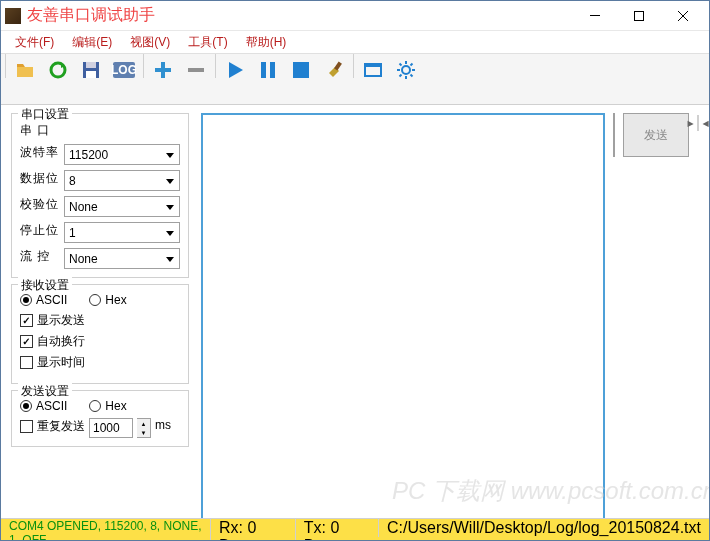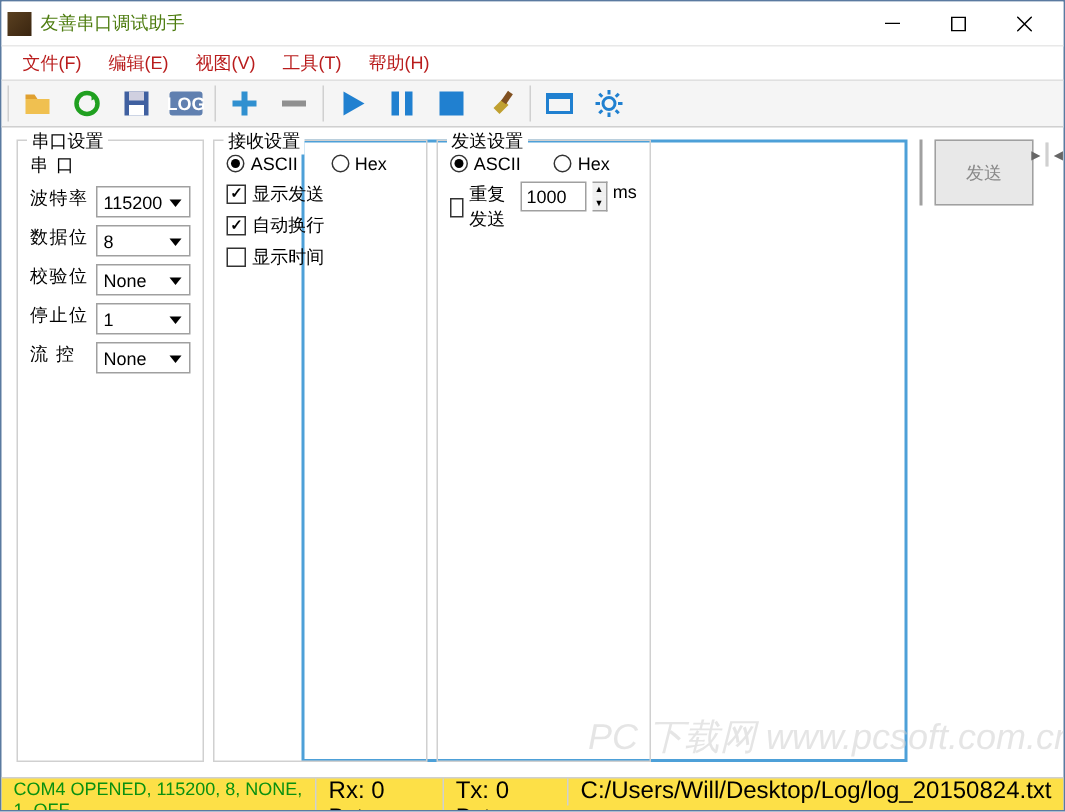--- a/index.html
+++ b/index.html
@@ -1,27 +1,27 @@
 <!DOCTYPE html>
 <html><head>
 <meta charset="utf-8">
 <style>
 *{box-sizing:border-box;margin:0;padding:0;font-family:"Microsoft YaHei",SimSun,Arial,sans-serif;font-size:12px}
 body{background:#fff;width:710px;height:541px;border:1px solid #5a7aa0;overflow:hidden;position:relative}
 .titlebar{height:30px;background:#fff;display:flex;align-items:center;padding:0 4px;border-bottom:1px solid #e8e8e8}
 .app-icon{width:16px;height:16px;background:linear-gradient(135deg,#5a4020,#3a2510);margin-right:6px}
-.title{flex:1;font-size:12px;color:#4d7c0f}
+.title{flex:1;font-size:16px;color:#ef4444}
 .winbtn{width:44px;height:28px;display:flex;align-items:center;justify-content:center;color:#000}
 .menubar{height:22px;display:flex;align-items:center;padding:0 6px;gap:2px}
 .menuitem{padding:2px 8px;color:#b91c1c;font-size:12px}
-.toolbar{height:32px;background:#f5f5f5;border-top:1px solid #e0e0e0;border-bottom:1px solid #d0d0d0;display:flex;align-items:center;padding:0 2px;gap:1px}
+.toolbar{height:52px;background:#f5f5f5;border-top:1px solid #e0e0e0;border-bottom:1px solid #d0d0d0;display:flex;align-items:flex-start;padding:0 2px;gap:1px}
 .tbtn{width:32px;height:32px;display:flex;align-items:center;justify-content:center;border:1px solid transparent}
 .tsep{width:1px;height:24px;background:#d0d0d0;margin:0 2px}
 .content{display:flex;height:423px}
-.leftpane{width:196px;padding:8px 8px 0 10px;display:flex;flex-direction:row;gap:6px}
+.leftpane{width:196px;padding:8px 8px 0 10px;display:flex;flex-direction:column;gap:6px}
 .group{border:1px solid #d0d0d0;padding:8px 8px 8px 8px;position:relative}
 .group-title{position:absolute;top:-8px;left:6px;background:#fff;padding:0 3px;font-size:12px}
 .row{display:flex;align-items:flex-start;margin-bottom:5px;gap:4px}
 .row:last-child{margin-bottom:0}
 .lbl{width:40px;font-size:12px;letter-spacing:1px}
 .sel{flex:1;height:21px;border:1px solid #a0a0a0;background:#fff;padding:0 18px 0 4px;font-size:12px;position:relative;display:flex;align-items:center}
 .sel::after{content:"";position:absolute;right:5px;top:8px;border-left:4px solid transparent;border-right:4px solid transparent;border-top:5px solid #000}
 .radio{display:flex;align-items:center;gap:4px;margin-right:18px}
 .radio-dot{width:12px;height:12px;border:1px solid #333;border-radius:50%;display:flex;align-items:center;justify-content:center}
 .radio-dot.on::after{content:"";width:6px;height:6px;background:#000;border-radius:50%}

